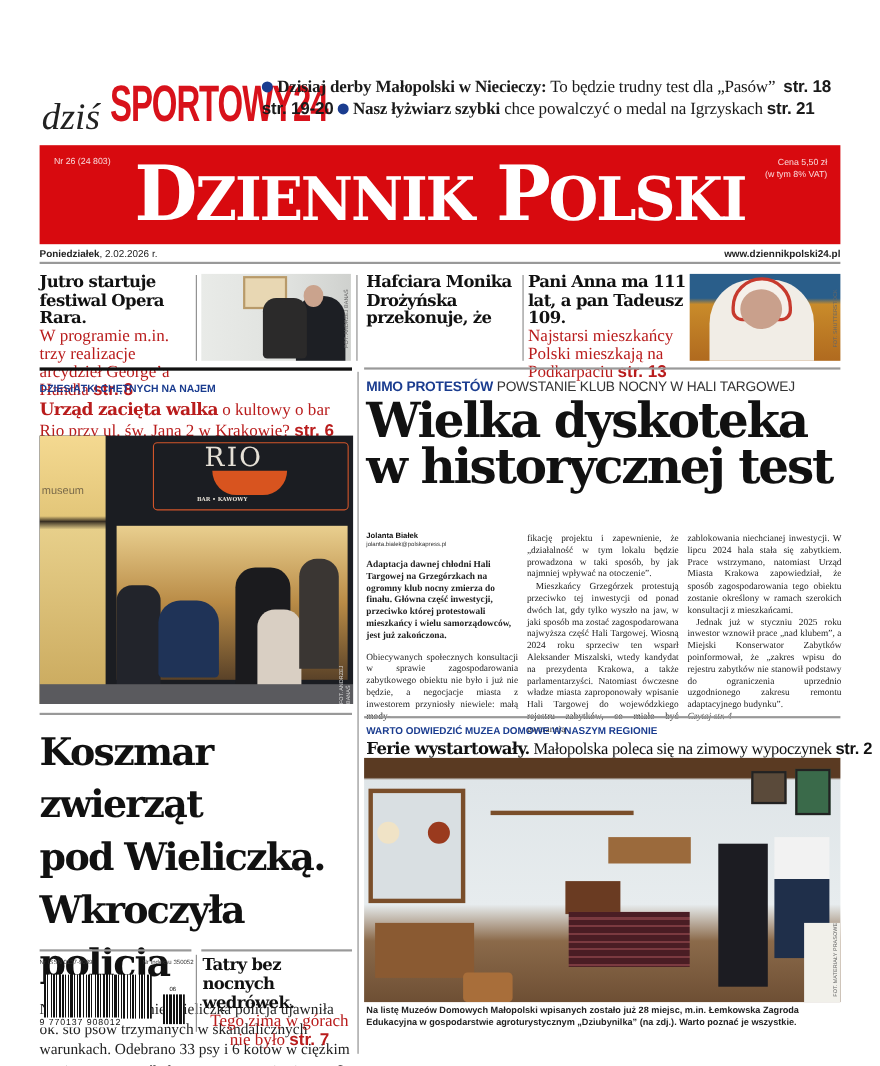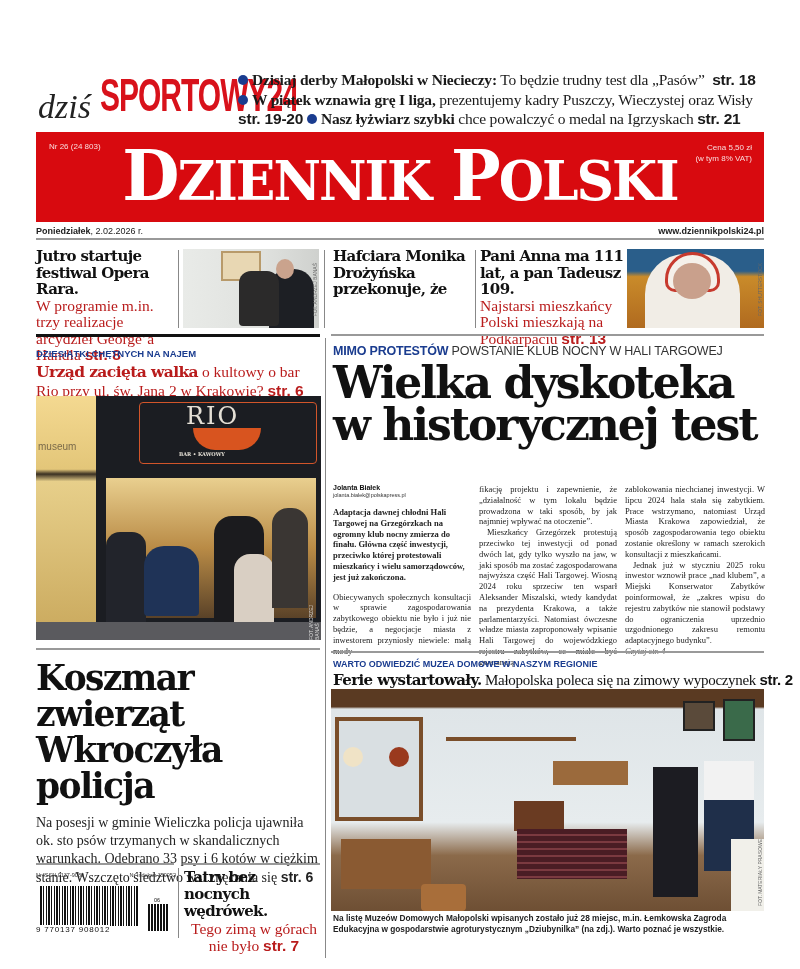--- a/index.html
+++ b/index.html
@@ -37,21 +37,20 @@
   .body-text { font-family: "Liberation Serif", serif; font-size: 8.5px; line-height: 10.8px; color: #222; text-align: justify; }
   .vline { background: #888; width: 1px; }
 </style>
 </head>
 <body>
 
 <div class="abs" id="dzis">dziś</div>
 <div class="abs" id="sportowy">SPORTOWY24</div>
 <div class="abs" id="teaser-lines">
   <div><span class="dot"></span><b>Dzisiaj derby Małopolski w Niecieczy:</b><span> To będzie trudny test dla „Pasów”</span>&nbsp; <span class="str">str. 18</span></div>
-  <div><span class="dot"></span><b>W piątek wznawia grę I liga,</b><span> prezentujemy kadry Puszczy, Wieczystej oraz Wisły</span></div>
   <div><span class="str">str. 19-20</span> <span class="dot"></span><b>Nasz łyżwiarz szybki</b><span> chce powalczyć o medal na Igrzyskach</span> <span class="str">str. 21</span></div>
 </div>
 
 <div class="abs" id="masthead">
   <div class="abs sans" id="issue">Nr 26 (24 803)</div>
   <div class="abs" id="logo"><span>D</span><span class="sc">ZIENNIK</span> <span>P</span><span class="sc">OLSKI</span></div>
   <div class="abs sans" id="price">
       <div>Cena 5,50 zł</div>
       <div>(w tym 8% VAT)</div>
     </div>
@@ -133,22 +132,23 @@
 <div class="abs" style="left:625px; top:484px; width:140px;">
   <div class="body-text">zablokowania niechcianej inwestycji. W lipcu 2024 hala stała się zabytkiem. Prace wstrzymano, natomiast Urząd Miasta Krakowa zapowiedział, że sposób zagospodarowania tego obiektu zostanie określony w ramach szerokich konsultacji z mieszkańcami.</div>
   <div class="body-text" style="text-indent:8px;">Jednak już w styczniu 2025 roku inwestor wznowił prace „nad klubem”, a Miejski Konserwator Zabytków poinformował, że „zakres wpisu do rejestru zabytków nie stanowił podstawy do ograniczenia uprzednio uzgodnionego zakresu remontu adaptacyjnego budynku”.</div>
   <div class="body-text" style="font-style:italic; color:#555;">Czytaj str. 4</div>
 </div>
 
 <div class="abs rule" style="left:36px; top:648px; width:284px;"></div>
 <div class="abs rule" style="left:331px; top:651px; width:433px;"></div>
 
 <div class="abs" style="left:36px; top:660px; width:290px;">
-  <div class="hed-bold" style="font-size:34.5px; line-height:36px; letter-spacing:-1.6px;">
+  <div class="hed-bold" style="font-size:34.5px; line-height:48px; letter-spacing:-1.6px;">
     <div>Koszmar zwierząt</div>
+    <div>pod Wieliczką.</div>
     <div>Wkroczyła policja</div>
   </div>
   <div style="margin-top:10px; font-size:14px; line-height:18px; color:#222; width:288px;"><span>Na posesji w gminie Wieliczka policja ujawniła ok. sto psów trzymanych w skandalicznych warunkach. Odebrano 33 psy i 6 kotów w ciężkim stanie. Wszczęto śledztwo ws. znęcania się</span> <span class="str">str. 6</span></div>
 </div>
 
 <div class="abs rule" style="left:36px; top:863px; width:138px;"></div>
 <div class="abs rule" style="left:183px; top:863px; width:137px;"></div>
 
 <div class="abs" style="left:36px; top:872px; width:140px; height:65px;">
   <div class="abs sans" style="left:0; top:0; font-size:5.5px; color:#333;">Nr ISSN 0137-9089</div>

